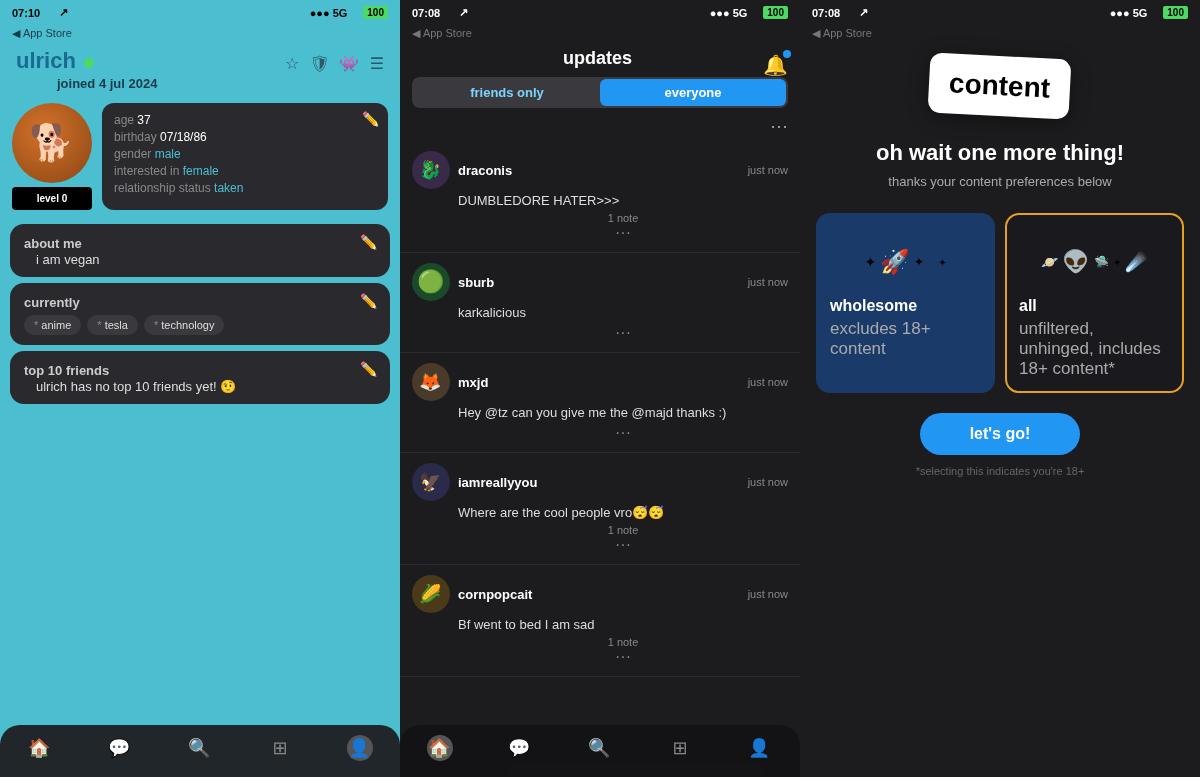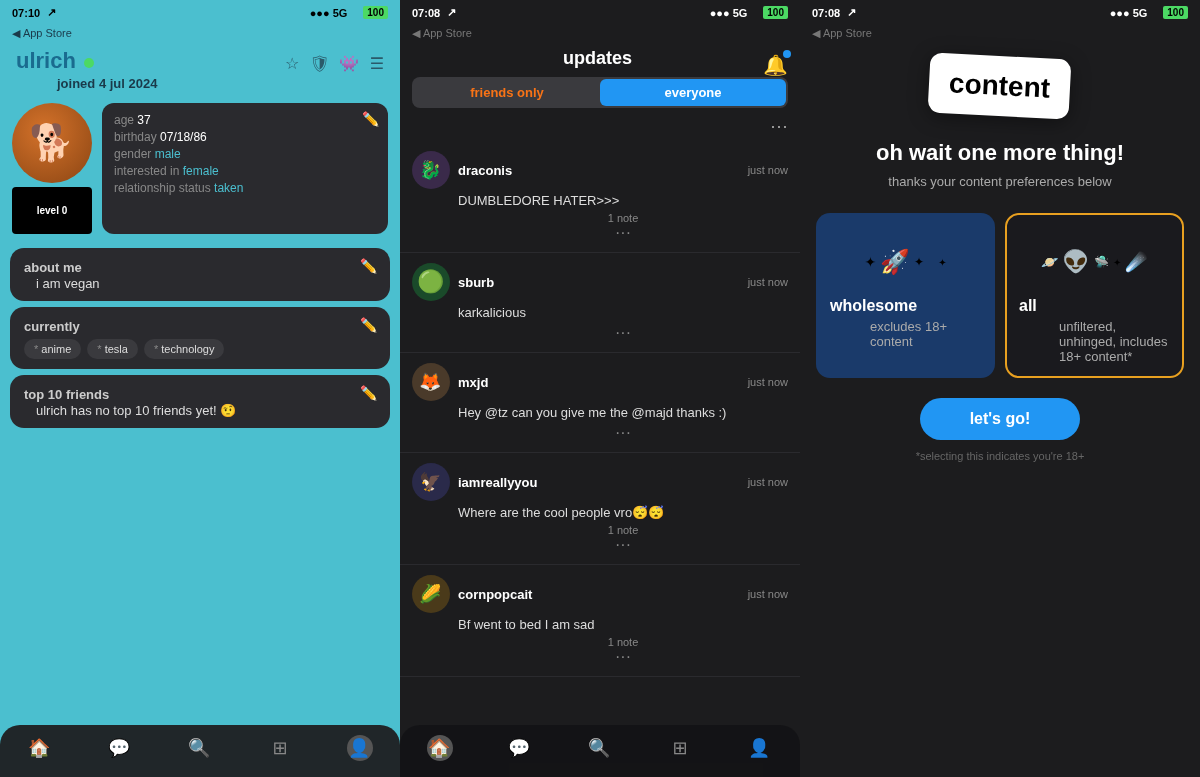--- a/index.html
+++ b/index.html
@@ -27,21 +27,21 @@
       display: flex;
       justify-content: space-between;
       align-items: center;
       padding: 6px 12px;
       background: inherit;
       font-size: 11px;
       font-weight: 600;
       color: #000;
     }
     .status-bar.dark { color: #fff; }
-    .status-left { display: flex; align-items: center; gap: 7px; }
+    .status-left { display: flex; align-items: center; gap: 19px; }
     .status-right { display: flex; align-items: center; gap: 16px; }
     .battery {
       background: #4cd964;
       border-radius: 2px;
       padding: 1px 4px;
       font-size: 10px;
       color: #000;
       font-weight: 700;
     }
 
@@ -92,21 +92,21 @@
       align-items: center;
       justify-content: center;
       font-size: 36px;
     }
     .level-badge {
       background: #000;
       color: #fff;
       font-size: 10px;
       font-weight: 700;
       border-radius: 4px;
-      padding: 18px 6px;
+      padding: 6px 6px;
       text-align: center;
       margin-top: 4px;
     }
     .profile-info {
       flex: 1;
       background: #2a2a2e;
       border-radius: 12px;
       padding: 10px 12px;
       font-size: 12px;
       color: #ccc;
@@ -194,21 +194,21 @@
       border-radius: 8px;
       padding: 2px;
     }
     .p2-tab {
       flex: 1;
       text-align: center;
       padding: 6px;
       border-radius: 6px;
       font-size: 13px;
       font-weight: 600;
-      color: #f97316;
+      color: #7dd3fc;
       cursor: pointer;
     }
     .p2-tab.active {
       background: #2196F3;
       color: #fff;
     }
     .p2-more { color: #aaa; font-size: 18px; cursor: pointer; text-align: right; padding-right: 12px; margin-bottom: 4px; }
     .update-item {
       padding: 10px 12px;
       border-bottom: 1px solid #2a2a2e;
@@ -299,23 +299,22 @@
       background: #1a1a1e;
       border: 2px solid #e8a020;
     }
     .option-title {
       font-size: 16px;
       font-weight: 800;
       color: #fff;
       margin-bottom: 4px;
     }
     .option-desc {
-      font-size: 13px;
+      font-size: 17px;
       color: #aaa;
-      margin-left: 40px;
     }
     .lets-go-btn {
       background: #2196F3;
       color: #fff;
       border: none;
       border-radius: 24px;
       padding: 12px 50px;
       font-size: 16px;
       font-weight: 700;
       cursor: pointer;

